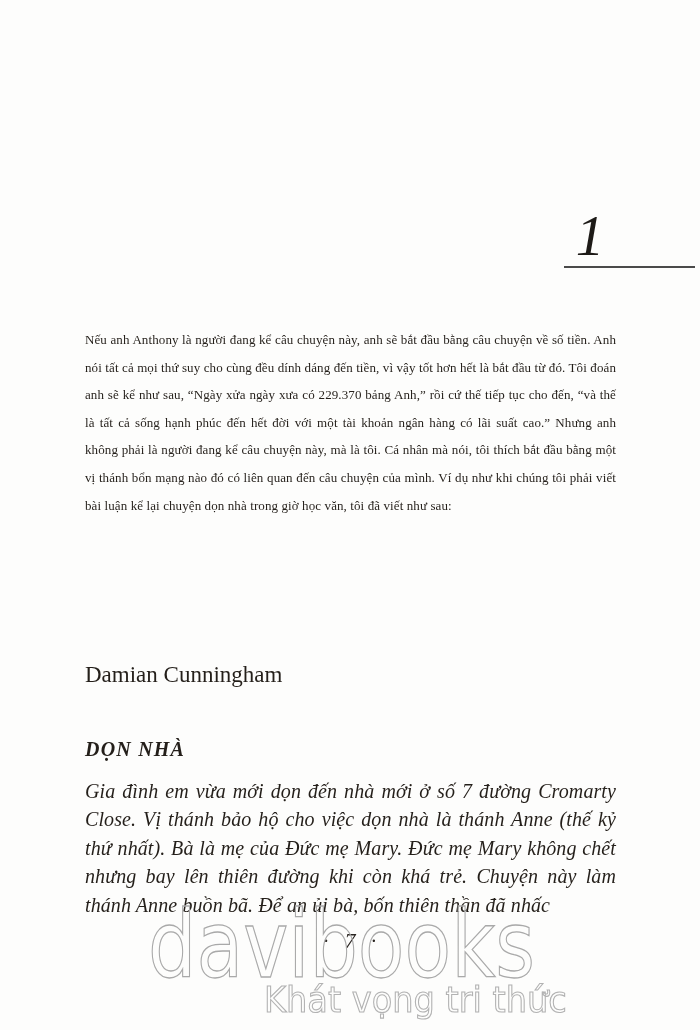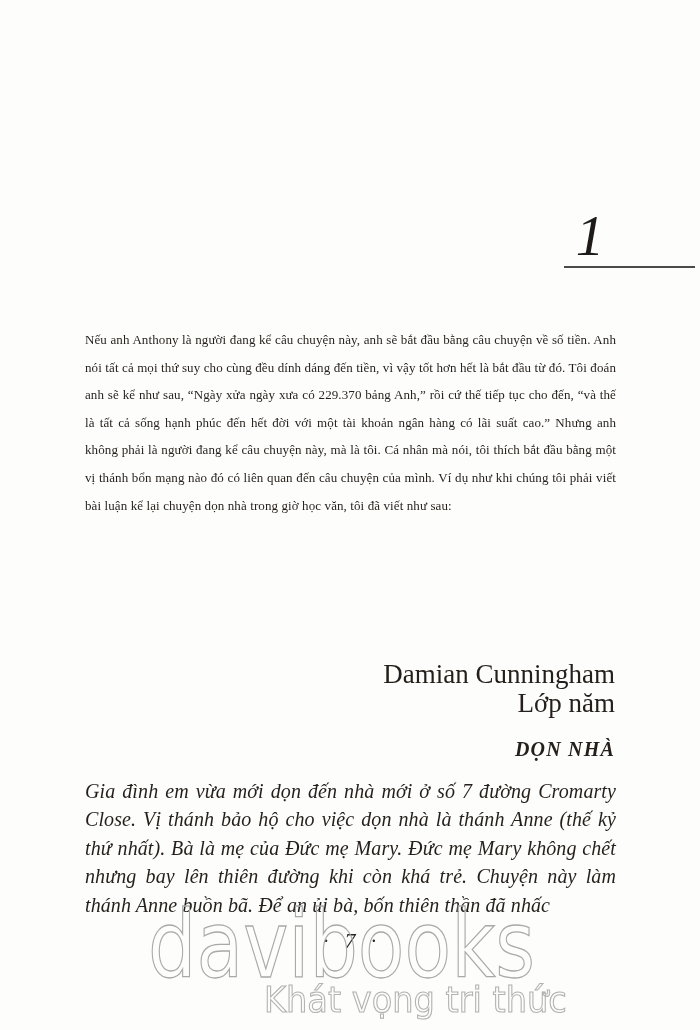--- a/index.html
+++ b/index.html
@@ -33,27 +33,27 @@
   
   .para{
     position:absolute;left:85px;top:326px;width:531px;
     font-size:13px;line-height:27.6px;
     text-align:justify;
     letter-spacing:.1px;
   }
   
   .byline{
     position:absolute;left:85px;top:660px;width:530px;
-    text-align:right;
-    font-size:27px;line-height:29px;
+    text-align:left;
+    font-size:23px;line-height:29px;
   }
   
   .essay-title{
     position:absolute;left:85px;top:736px;width:530px;
-    text-align:right;
+    text-align:left;
     font-style:italic;font-weight:600;
     font-size:20px;line-height:26px;
     letter-spacing:1.2px;
   }
   
   .essay{
     position:absolute;left:85px;top:777px;width:531px;
     font-style:italic;
     font-size:20px;line-height:28.4px;
     text-align:justify;
@@ -97,21 +97,20 @@
 <div class="page">
 
   <div class="chapter-num">1</div>
 
   <div class="chapter-rule"></div>
 
   <div class="para">Nếu anh Anthony là người đang kể câu chuyện này, anh sẽ bắt đầu bằng câu chuyện về số tiền. Anh nói tất cả mọi thứ suy cho cùng đều dính dáng đến tiền, vì vậy tốt hơn hết là bắt đầu từ đó. Tôi đoán anh sẽ kể như sau, “Ngày xửa ngày xưa có 229.370 bảng Anh,” rồi cứ thế tiếp tục cho đến, “và thế là tất cả sống hạnh phúc đến hết đời với một tài khoản ngân hàng có lãi suất cao.” Nhưng anh không phải là người đang kể câu chuyện này, mà là tôi. Cá nhân mà nói, tôi thích bắt đầu bằng một vị thánh bổn mạng nào đó có liên quan đến câu chuyện của mình. Ví dụ như khi chúng tôi phải viết bài luận kể lại chuyện dọn nhà trong giờ học văn, tôi đã viết như sau:</div>
 
   <div class="byline">
     <div>Damian Cunningham</div>
-    <div>Lớp năm</div>
   </div>
 
   <div class="essay-title">DỌN NHÀ</div>
 
   <div class="essay">Gia đình em vừa mới dọn đến nhà mới ở số 7 đường Cromarty Close. Vị thánh bảo hộ cho việc dọn nhà là thánh Anne (thế kỷ thứ nhất). Bà là mẹ của Đức mẹ Mary. Đức mẹ Mary không chết nhưng bay lên thiên đường khi còn khá trẻ. Chuyện này làm thánh Anne buồn bã. Để an ủi bà, bốn thiên thần đã nhấc</div>
 
   <div class="pageno">
     <span class="dot">·</span>
     <span class="num">7</span>
     <span class="dot">·</span>

